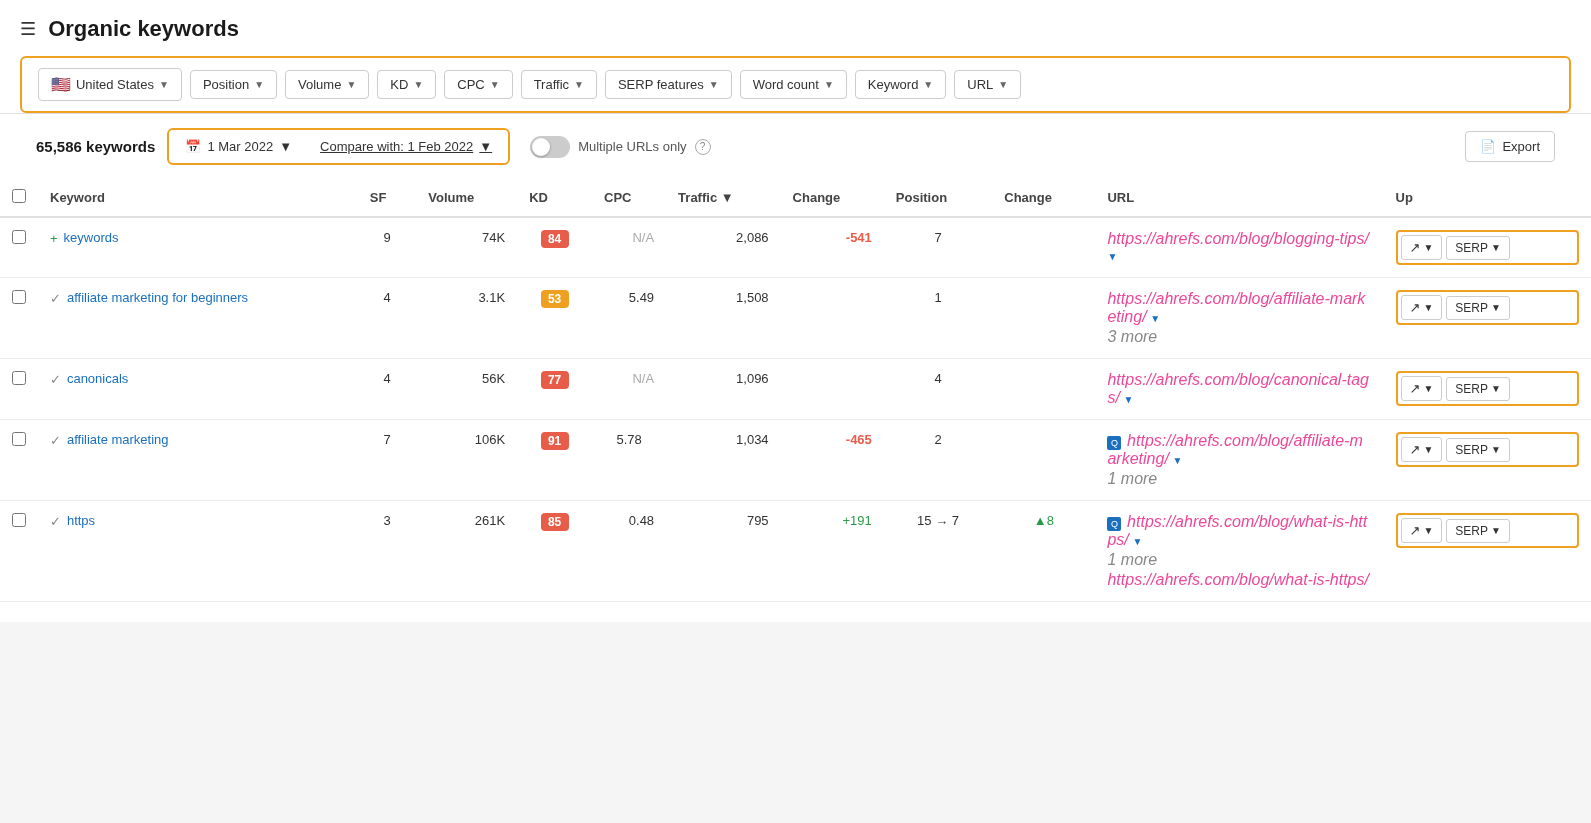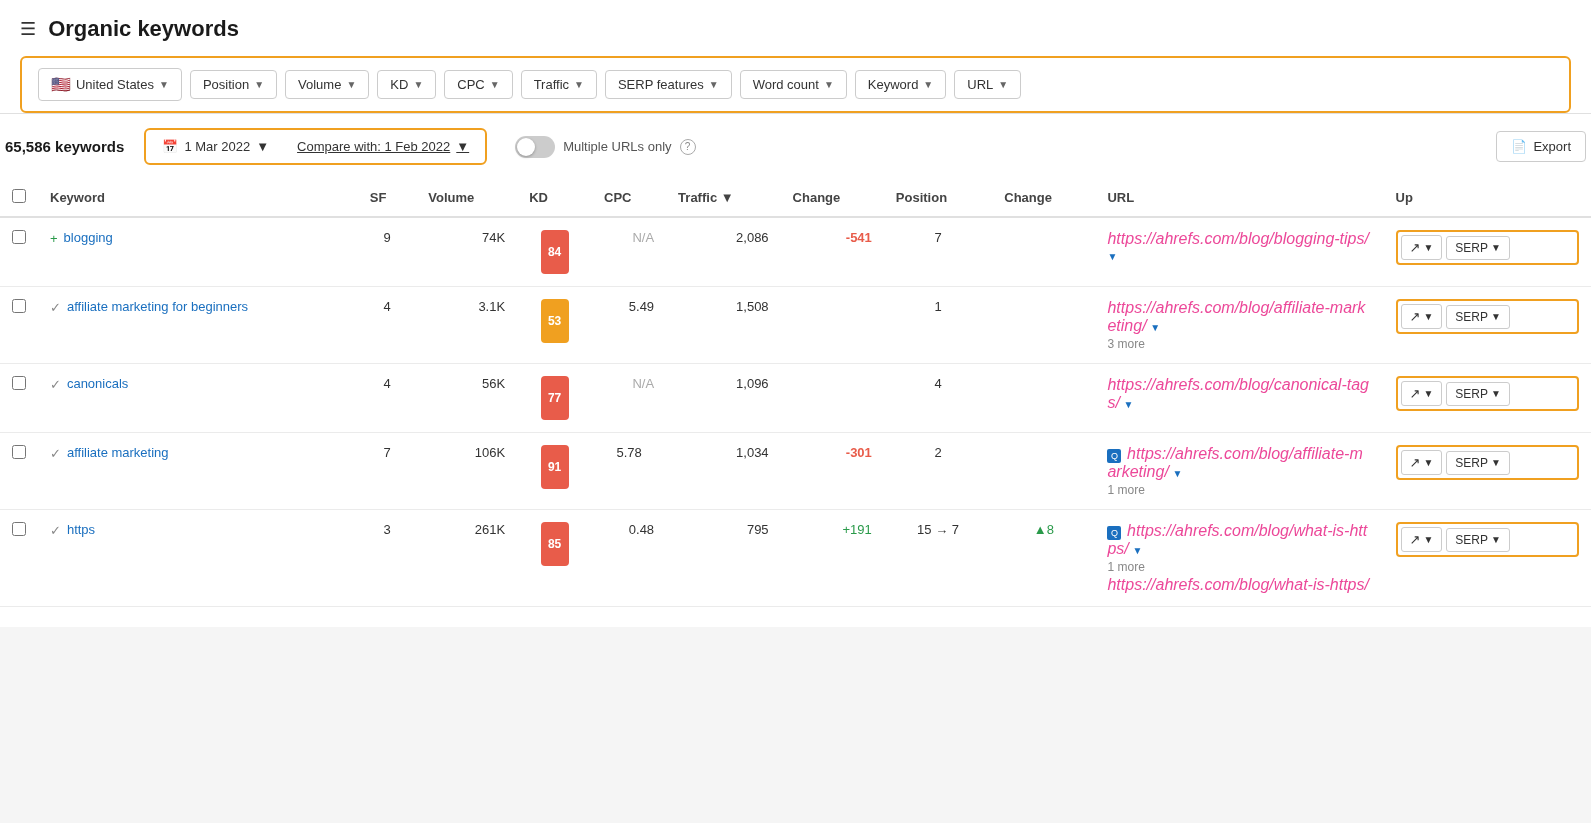--- a/index.html
+++ b/index.html
@@ -56,22 +56,22 @@
       white-space: nowrap;
     }
 
     .filter-btn .chevron { font-size: 10px; color: #666; }
 
     .flag { font-size: 16px; }
 
     .toolbar-row {
       display: flex;
       align-items: center;
-      gap: 20px;
-      padding: 14px 5px;
+      gap: 12px;
+      padding: 14px 36px;
       background: #fff;
       justify-content: center;
     }
 
     .keyword-count {
       font-size: 15px;
       font-weight: 700;
       color: #1a1a1a;
       white-space: nowrap;
     }
@@ -213,21 +213,21 @@
     }
 
     .keyword-link {
       color: #1a6fbf;
       text-decoration: none;
       font-size: 13px;
     }
 
     .kd-badge {
       display: inline-block;
-      padding: 15px 7px;
+      padding: 2px 7px;
       border-radius: 4px;
       font-size: 12px;
       font-weight: 700;
       color: #fff;
       min-width: 28px;
       text-align: center;
     }
 
     .kd-red { background: #e85c4a; }
     .kd-orange { background: #f0a020; }
@@ -242,23 +242,24 @@
     .url-link {
       color: #ec4899;
       text-decoration: none;
       font-size: 16px;
       word-break: break-all;
       font-style: italic;
     }
 
     .more-link {
       color: #888;
-      font-size: 12px;
+      font-size: 16px;
       display: block;
       margin-top: 2px;
+      font-style: italic;
     }
 
     .url-icon-q {
       display: inline-block;
       width: 14px;
       height: 14px;
       background: #1a6fbf;
       border-radius: 2px;
       vertical-align: middle;
       margin-right: 2px;
@@ -426,21 +427,21 @@
       </tr>
     </thead>
     <tbody id="table-body">
     <tr>
           <td class="checkbox-cell">
     <input type="checkbox" style="">
   </td>
           <td style="min-width:180px">
     <div style="display:flex;align-items:flex-start;gap:6px">
       <span style="color:#2a9a4a;font-size:13px;margin-top:1px">+</span>
-      <a class="keyword-link" href="#">blogging</a>
+      <a class="keyword-link" href="#">keywords</a>
     </div>
   </td>
           <td style="text-align:center">9</td>
           <td style="text-align:right">74K</td>
           <td style="text-align:center">
     <span class="kd-badge kd-red">84</span>
   </td>
           <td style="text-align:right"><span class="na-text">N/A</span></td>
           <td style="text-align:right">2,086</td>
           <td style="text-align:right"><span class="change-negative">-541</span></td>
@@ -547,21 +548,21 @@
       <a class="keyword-link" href="#">affiliate marketing</a>
     </div>
   </td>
           <td style="text-align:center">7</td>
           <td style="text-align:right">106K</td>
           <td style="text-align:center">
     <span class="kd-badge kd-red">91</span>
   </td>
           <td style="text-align:center">5.78</td>
           <td style="text-align:right">1,034</td>
-          <td style="text-align:right"><span class="change-negative">-301</span></td>
+          <td style="text-align:right"><span class="change-negative">-465</span></td>
           <td style="text-align:center">2</td>
           <td style="text-align:center"></td>
           <td class="url-cell">
     <span class="url-icon-q">Q</span>
     <a class="url-link" href="#">https://ahrefs.com/blog/affiliate-marketing/</a>
     <span class="url-dropdown"> ▼</span><span class="more-link">1 more</span></td>
           <td>
     <div style="display:flex;align-items:center;gap:4px;border:2px solid #f0a020;border-radius:4px;padding:3px;min-width:120px">
       <button class="chart-btn">
         <span style="font-size:13px">↗</span>

